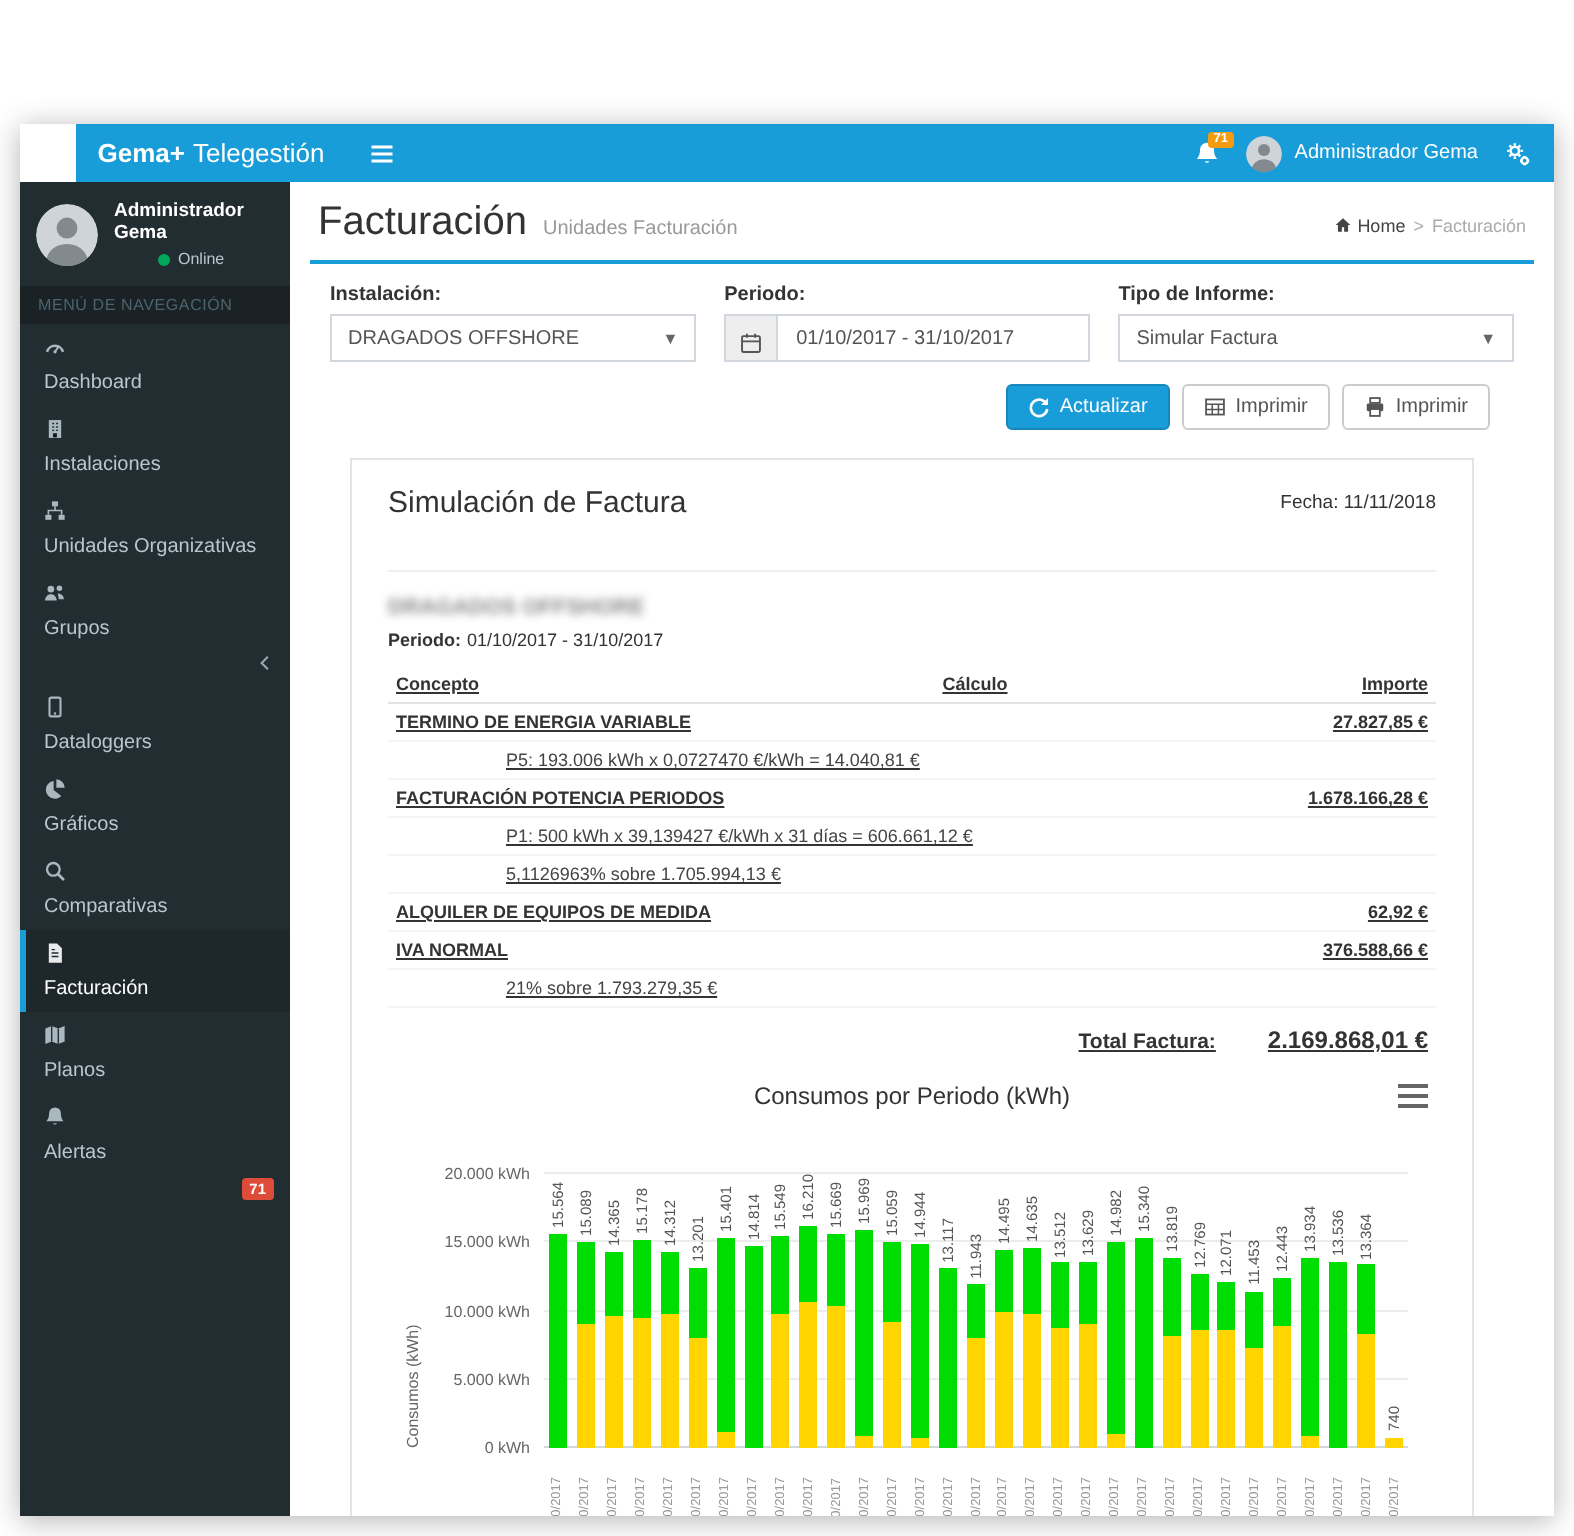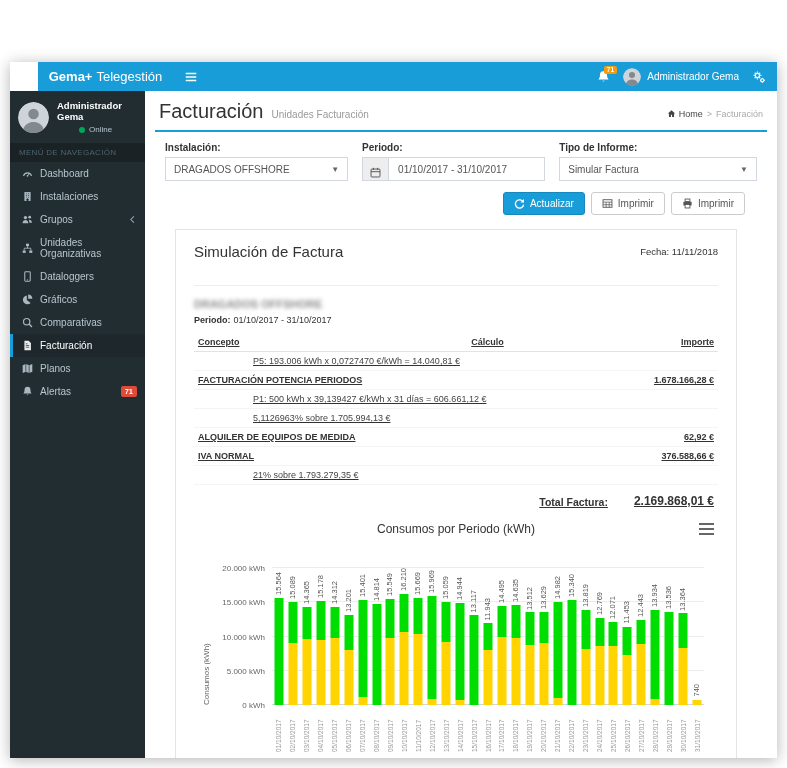--- a/index.html
+++ b/index.html
@@ -24,22 +24,22 @@
   .gears { width:14px; height:14px; cursor:pointer; color:#fff; }
   
   .app-body { display:flex; flex:1; min-height:0; }
   .sidebar { width:135px; background:#222d32; color:#b8c7ce; flex-shrink:0; }
   .user-panel { display:flex; align-items:center; gap:8px; padding:9px 8px; }
   .side-avatar { width:31px; height:31px; border-radius:50%; overflow:hidden; flex-shrink:0; }
   .user-name { font-size:9.5px; font-weight:bold; color:#fff; }
   .user-status { font-size:8px; color:#b8c7ce; display:flex; align-items:center; gap:4px; margin-top:3px;margin-left:22px; }
   .online-dot { width:6px; height:6px; border-radius:50%; background:#00a65a; display:inline-block; }
   .menu-label { background:#1a2226; color:#4b646f; font-size:8px; padding:5px 9px; letter-spacing:.3px; }
-  .side-item { display:flex; align-items:center; gap:7px; padding:6px 8px 6px 9px;
-    border-left:3px solid transparent; font-size:10px; cursor:pointer; }
+  .side-item { display:flex; gap:7px; padding:6px 8px 6px 9px;
+    border-left:3px solid transparent; font-size:10px; cursor:pointer;flex-direction:column; }
   .side-item.active { background:#1e282c; border-left-color:#199dd9; color:#fff; }
   .side-icon { width:11px; height:11px; flex-shrink:0; opacity:.9; }
   .side-badge { margin-left:auto; background:#dd4b39; color:#fff; font-size:7.5px; font-weight:bold;
     padding:1.5px 4px; border-radius:2px; line-height:1; }
   .side-chevron { margin-left:auto; width:9px; height:9px; opacity:.8; }
   
   .content { flex:1; background:#fff; overflow:hidden; }
   .content-header { display:flex; align-items:baseline; padding:9px 14px 7px; }
   .page-title { font-size:20px; font-weight:400; color:#333; }
   .page-sub { font-size:10px; color:#999; margin-left:8px; }
@@ -182,38 +182,38 @@
           </div>
           <div class="side-item">
             <span class="side-icon"><svg viewBox="0 0 16 16" width="100%" height="100%">
                 <rect x="3.5" y="1.5" width="9" height="13" fill="currentColor"></rect>
                 <path d="M6 4h1.4M8.8 4h1.4M6 6.5h1.4M8.8 6.5h1.4M6 9h1.4M8.8 9h1.4M7 14v-2.5h2V14" stroke="#222d32" stroke-width="1"></path>
               </svg></span>
             <span>Instalaciones</span>
           </div>
           <div class="side-item">
             <span class="side-icon"><svg viewBox="0 0 16 16" width="100%" height="100%">
+                <rect x="5.8" y="1" width="4.4" height="3.6" fill="currentColor"></rect>
+                <rect x="1" y="10.8" width="4.4" height="3.6" fill="currentColor"></rect>
+                <rect x="10.6" y="10.8" width="4.4" height="3.6" fill="currentColor"></rect>
+                <path d="M8 4.6v3M3.2 10.8V7.6h9.6v3.2" fill="none" stroke="currentColor" stroke-width="1.2"></path>
+              </svg></span>
+            <span>Unidades Organizativas</span>
+          </div>
+          <div class="side-item">
+            <span class="side-icon"><svg viewBox="0 0 16 16" width="100%" height="100%">
                 <circle cx="5" cy="5.2" r="2.4" fill="currentColor"></circle>
                 <circle cx="11.2" cy="4.6" r="2" fill="currentColor"></circle>
                 <path d="M.8 13.5c0-3.2 2.4-4.6 4.2-4.6s4.2 1.4 4.2 4.6z" fill="currentColor"></path>
                 <path d="M10 8.4c1.8 0 4.4 1 4.4 4.2h-3.6" fill="currentColor"></path>
               </svg></span>
             <span>Grupos</span>
             <span class="side-chevron"><svg viewBox="0 0 16 16" width="100%" height="100%">
                 <path d="M10.5 2.5L5 8l5.5 5.5" fill="none" stroke="currentColor" stroke-width="1.8"></path>
               </svg></span>
-          </div>
-          <div class="side-item">
-            <span class="side-icon"><svg viewBox="0 0 16 16" width="100%" height="100%">
-                <rect x="5.8" y="1" width="4.4" height="3.6" fill="currentColor"></rect>
-                <rect x="1" y="10.8" width="4.4" height="3.6" fill="currentColor"></rect>
-                <rect x="10.6" y="10.8" width="4.4" height="3.6" fill="currentColor"></rect>
-                <path d="M8 4.6v3M3.2 10.8V7.6h9.6v3.2" fill="none" stroke="currentColor" stroke-width="1.2"></path>
-              </svg></span>
-            <span>Unidades Organizativas</span>
           </div>
           <div class="side-item">
             <span class="side-icon"><svg viewBox="0 0 16 16" width="100%" height="100%">
                 <rect x="4" y="1.2" width="8" height="13.6" rx="1.2" fill="none" stroke="currentColor" stroke-width="1.5"></rect>
                 <circle cx="8" cy="12.8" r=".9" fill="currentColor"></circle>
               </svg></span>
             <span>Dataloggers</span>
           </div>
           <div class="side-item">
             <span class="side-icon"><svg viewBox="0 0 16 16" width="100%" height="100%">
@@ -335,20 +335,24 @@
             <b>Periodo:</b><span>01/10/2017 - 31/10/2017</span>
           </div>
 
           <div class="inv-table">
             <div class="inv-header">
               <span class="c1">Concepto</span>
               <span class="c2">Cálculo</span>
               <span class="c3">Importe</span>
             </div>
             <div id="invoice-rows">
+                <div class="inv-row bold">
+                  <span class="inv-concept">TERMINO DE ENERGIA VARIABLE</span>
+                  <span class="inv-importe">27.827,85 €</span>
+                </div>
                 <div class="inv-row sub">
                   <span class="inv-concept">P5: 193.006 kWh x 0,0727470 €/kWh = 14.040,81 €</span>
                   <span class="inv-importe"></span>
                 </div>
                 <div class="inv-row bold">
                   <span class="inv-concept">FACTURACIÓN POTENCIA PERIODOS</span>
                   <span class="inv-importe">1.678.166,28 €</span>
                 </div>
                 <div class="inv-row sub">
                   <span class="inv-concept">P1: 500 kWh x 39,139427 €/kWh x 31 días = 606.661,12 €</span>

